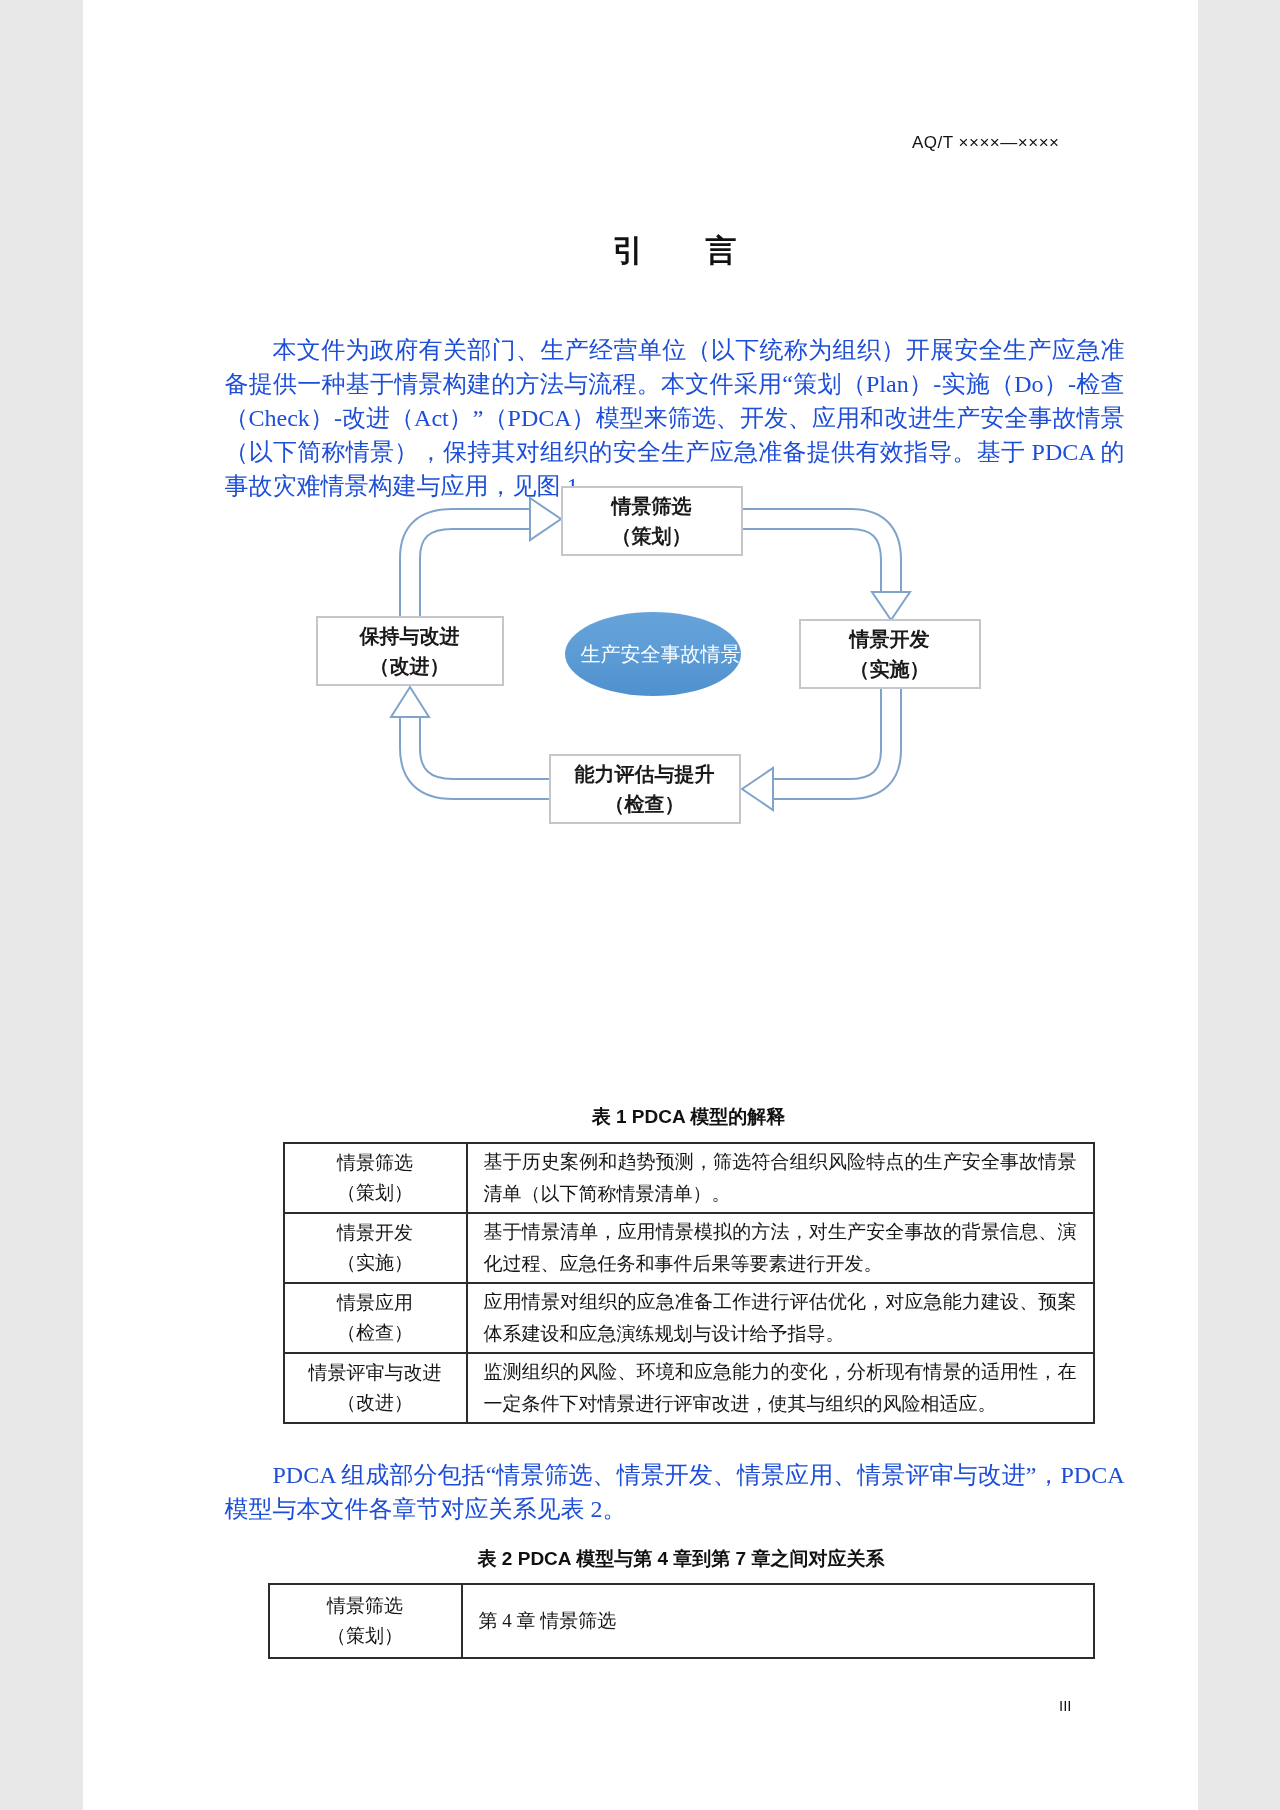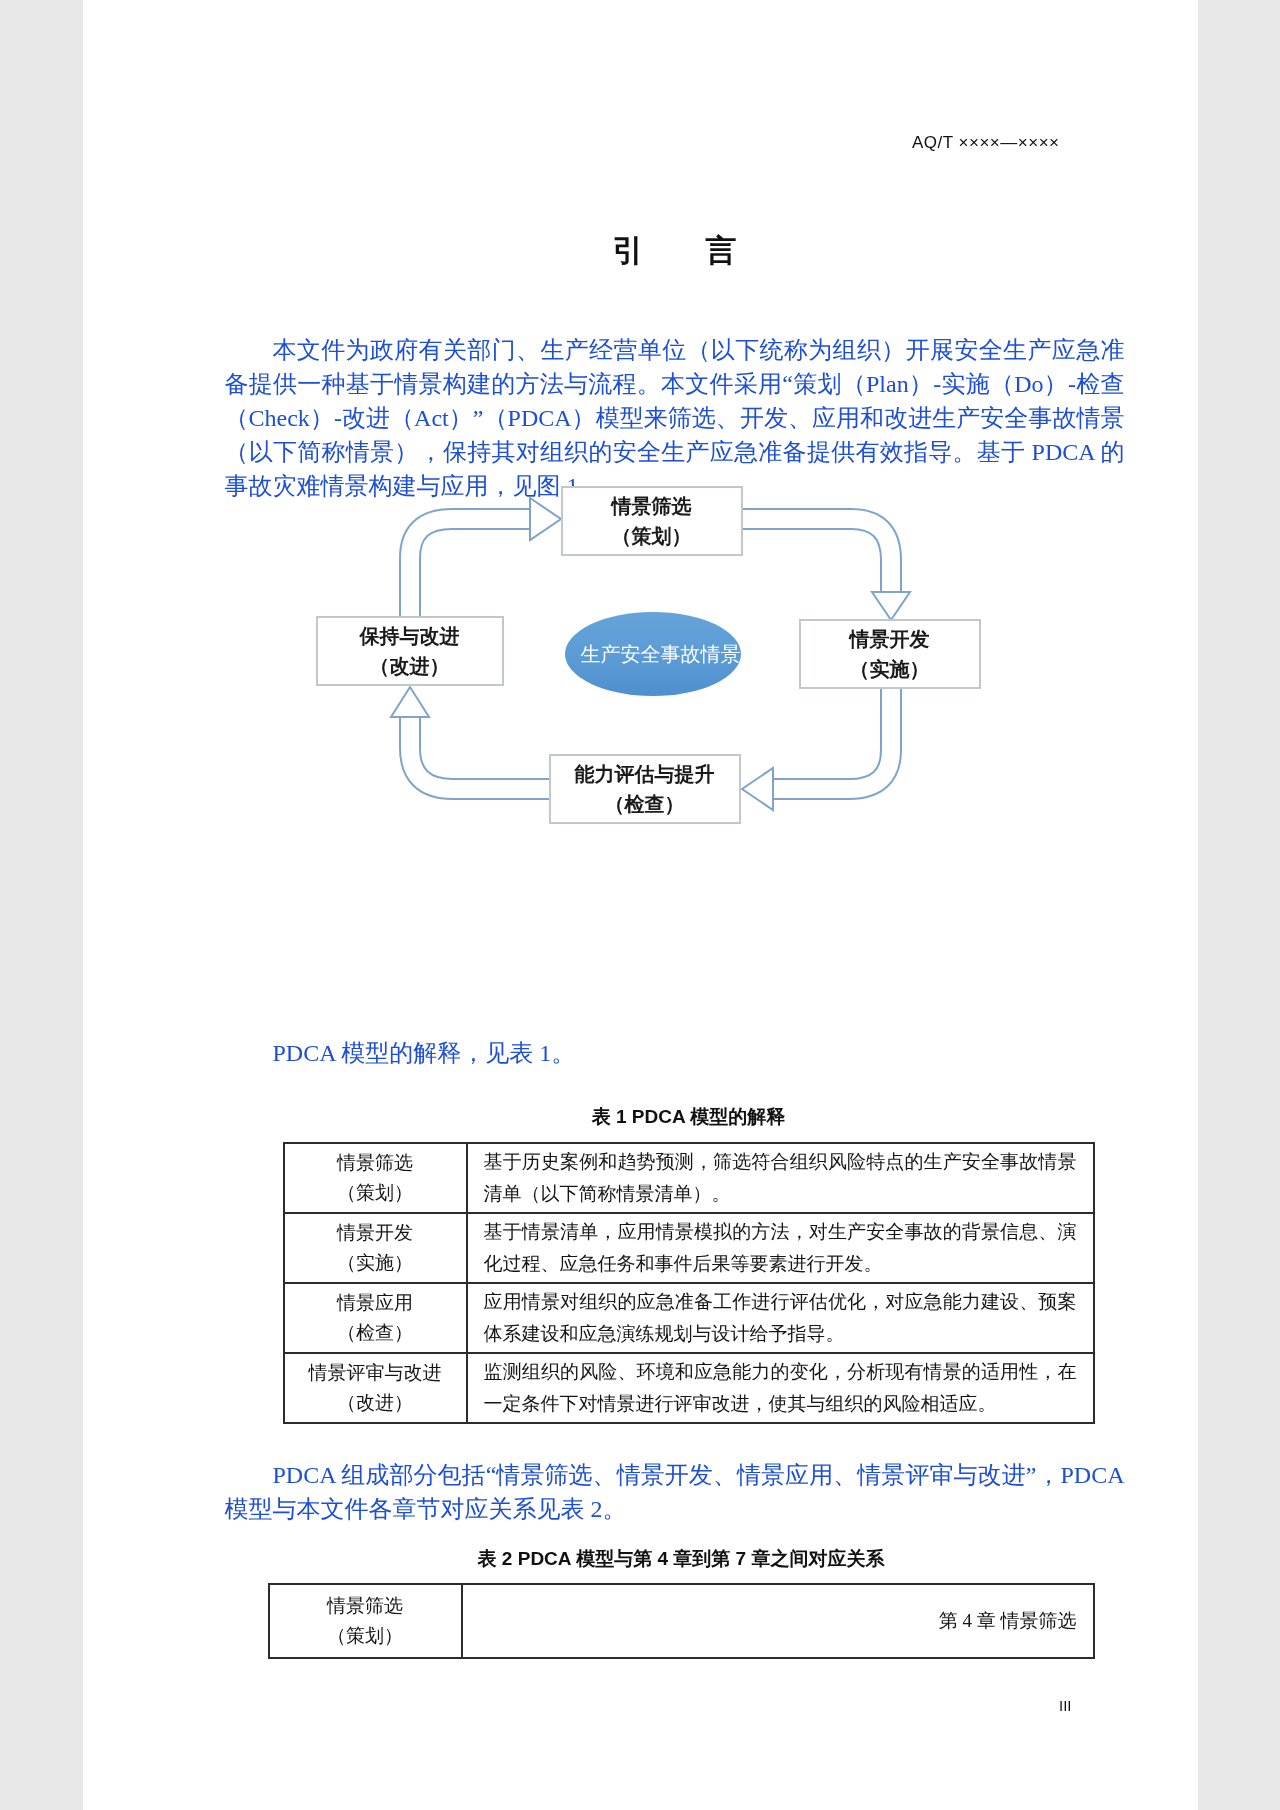--- a/index.html
+++ b/index.html
@@ -72,21 +72,21 @@
   }
   table.tbl,table.tbl td,table.tbl th{border:2px solid #2c2c2c;}
   .tbl1{left:200px;top:1142px;width:812px;}
   .tbl1 tr{height:69px;}
   .tbl2{left:185px;top:1583px;width:827px;}
   .term-cell{width:173px;text-align:center;vertical-align:middle;line-height:30px;padding:2px 4px;}
   .desc-cell{text-align:justify;vertical-align:middle;line-height:32px;padding:2px 16px;}
   .tbl2 .term-cell{width:183px;}
   .tbl2 th{font-weight:normal;text-align:center;vertical-align:middle;height:37px;padding:2px 6px;}
   .tbl2 .row2{height:74px;}
-  .chapter-cell{text-align:right;vertical-align:middle;padding:2px 16px;}
+  .chapter-cell{text-align:left;vertical-align:middle;padding:2px 16px;}
 </style>
 </head>
 <body>
 
 <div class="page">
 
   <div class="header-code">AQ/T ××××—××××</div>
 
   <h1 class="doc-title">引　　言</h1>
 
@@ -131,21 +131,20 @@
     <div class="dnode node-left">
       <span>保持与改进</span>
       <span>（改进）</span>
     </div>
     <div class="ellipse">
       <span>生产安全事故情景</span>
     </div>
   </div>
 
 
-  <p class="para para-tbl1">PDCA 模型的解释，见表 1。</p>
 
   <div class="tbl-title tbl-title1">表 1 PDCA 模型的解释</div>
 
   <table class="tbl tbl1">
     <tbody>
       <tr>
         <td class="term-cell">
           <div>情景筛选</div>
           <div>（策划）</div>
         </td>

